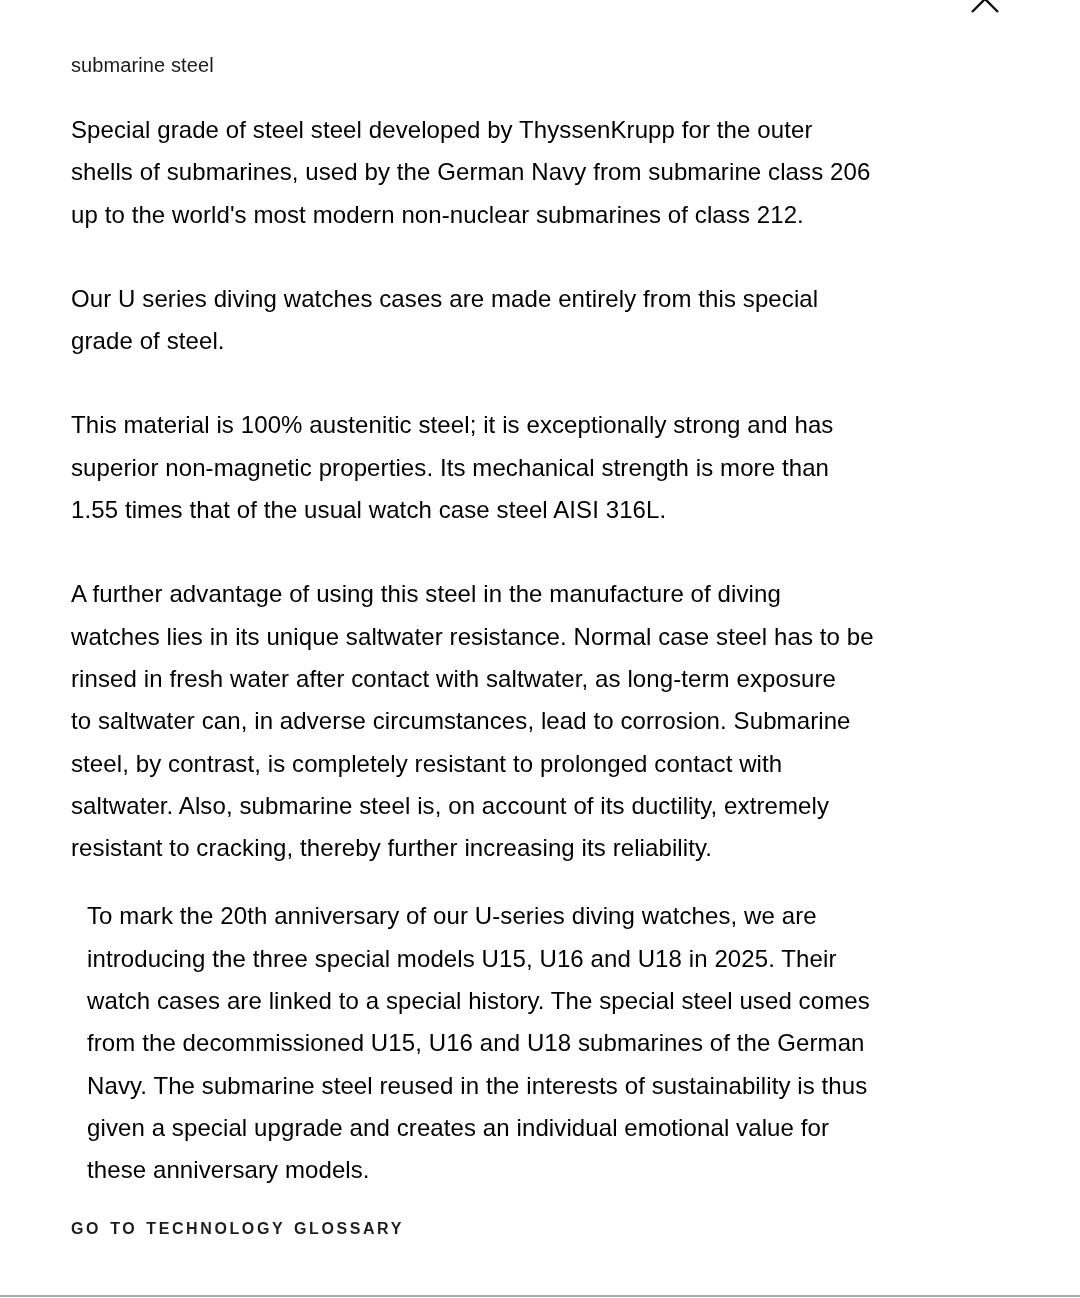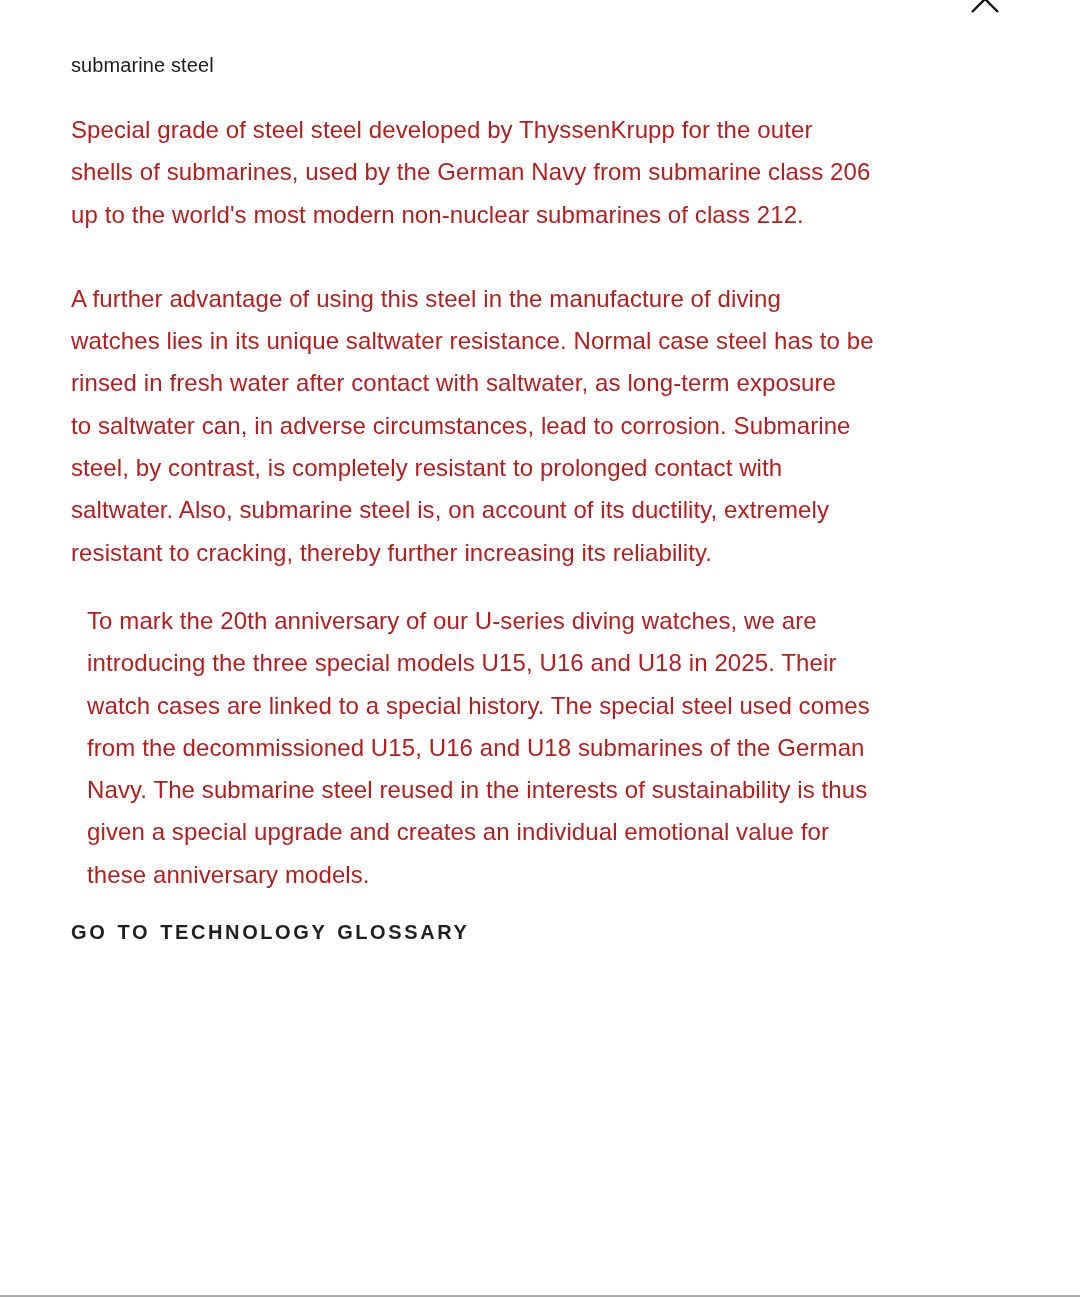--- a/index.html
+++ b/index.html
@@ -24,29 +24,29 @@
     position: absolute; left: 0; top: 0; width: 998px;
     padding: 52px 73px 0 71px;
   }
   .title {
     font-size: 20px; line-height: 27px; font-weight: 500;
     color: #1b1b1b; letter-spacing: 0.1px;
     margin: 0 0 30px 0;
   }
   .para {
     font-size: 24px; line-height: 42.3px; font-weight: 400;
-    color: #b91c1c; letter-spacing: 0.1px;
+    color: #000000; letter-spacing: 0.1px;
     white-space: pre-line;
     margin: 0 0 42px 0;
   }
   .para.gap-small { margin-bottom: 26px; margin-top: 11px; }
   .para.last { margin-bottom: 28px; margin-left: 16px; }
   .glossary-link {
     display: inline-block;
-    font-size: 20px; line-height: 17px; font-weight: 700;
+    font-size: 16px; line-height: 17px; font-weight: 700;
     letter-spacing: 2.6px; word-spacing: 2px;
     color: #1e1e1e; text-decoration: none;
     cursor: pointer;
   }
   .bottom-rule {
     position: absolute; left: 0; right: 0; bottom: 1px;
     height: 2.5px; background: #acacac;
   }
 </style>
 </head>
@@ -62,20 +62,25 @@
       </svg>
     </span>
   </button>
 
   <div class="content">
     <h1 class="title">submarine steel</h1>
 
     <p class="para">Special grade of steel steel developed by ThyssenKrupp for the outer
 shells of submarines, used by the German Navy from submarine class 206
 up to the world's most modern non-nuclear submarines of class 212.</p>
+    <p class="para">Our U series diving watches cases are made entirely from this special
+grade of steel.</p>
+    <p class="para">This material is 100% austenitic steel; it is exceptionally strong and has
+superior non-magnetic properties. Its mechanical strength is more than
+1.55 times that of the usual watch case steel AISI 316L.</p>
     <p class="para gap-small">A further advantage of using this steel in the manufacture of diving
 watches lies in its unique saltwater resistance. Normal case steel has to be
 rinsed in fresh water after contact with saltwater, as long-term exposure
 to saltwater can, in adverse circumstances, lead to corrosion. Submarine
 steel, by contrast, is completely resistant to prolonged contact with
 saltwater. Also, submarine steel is, on account of its ductility, extremely
 resistant to cracking, thereby further increasing its reliability.</p>
     <p class="para last">To mark the 20th anniversary of our U-series diving watches, we are
 introducing the three special models U15, U16 and U18 in 2025. Their
 watch cases are linked to a special history. The special steel used comes

